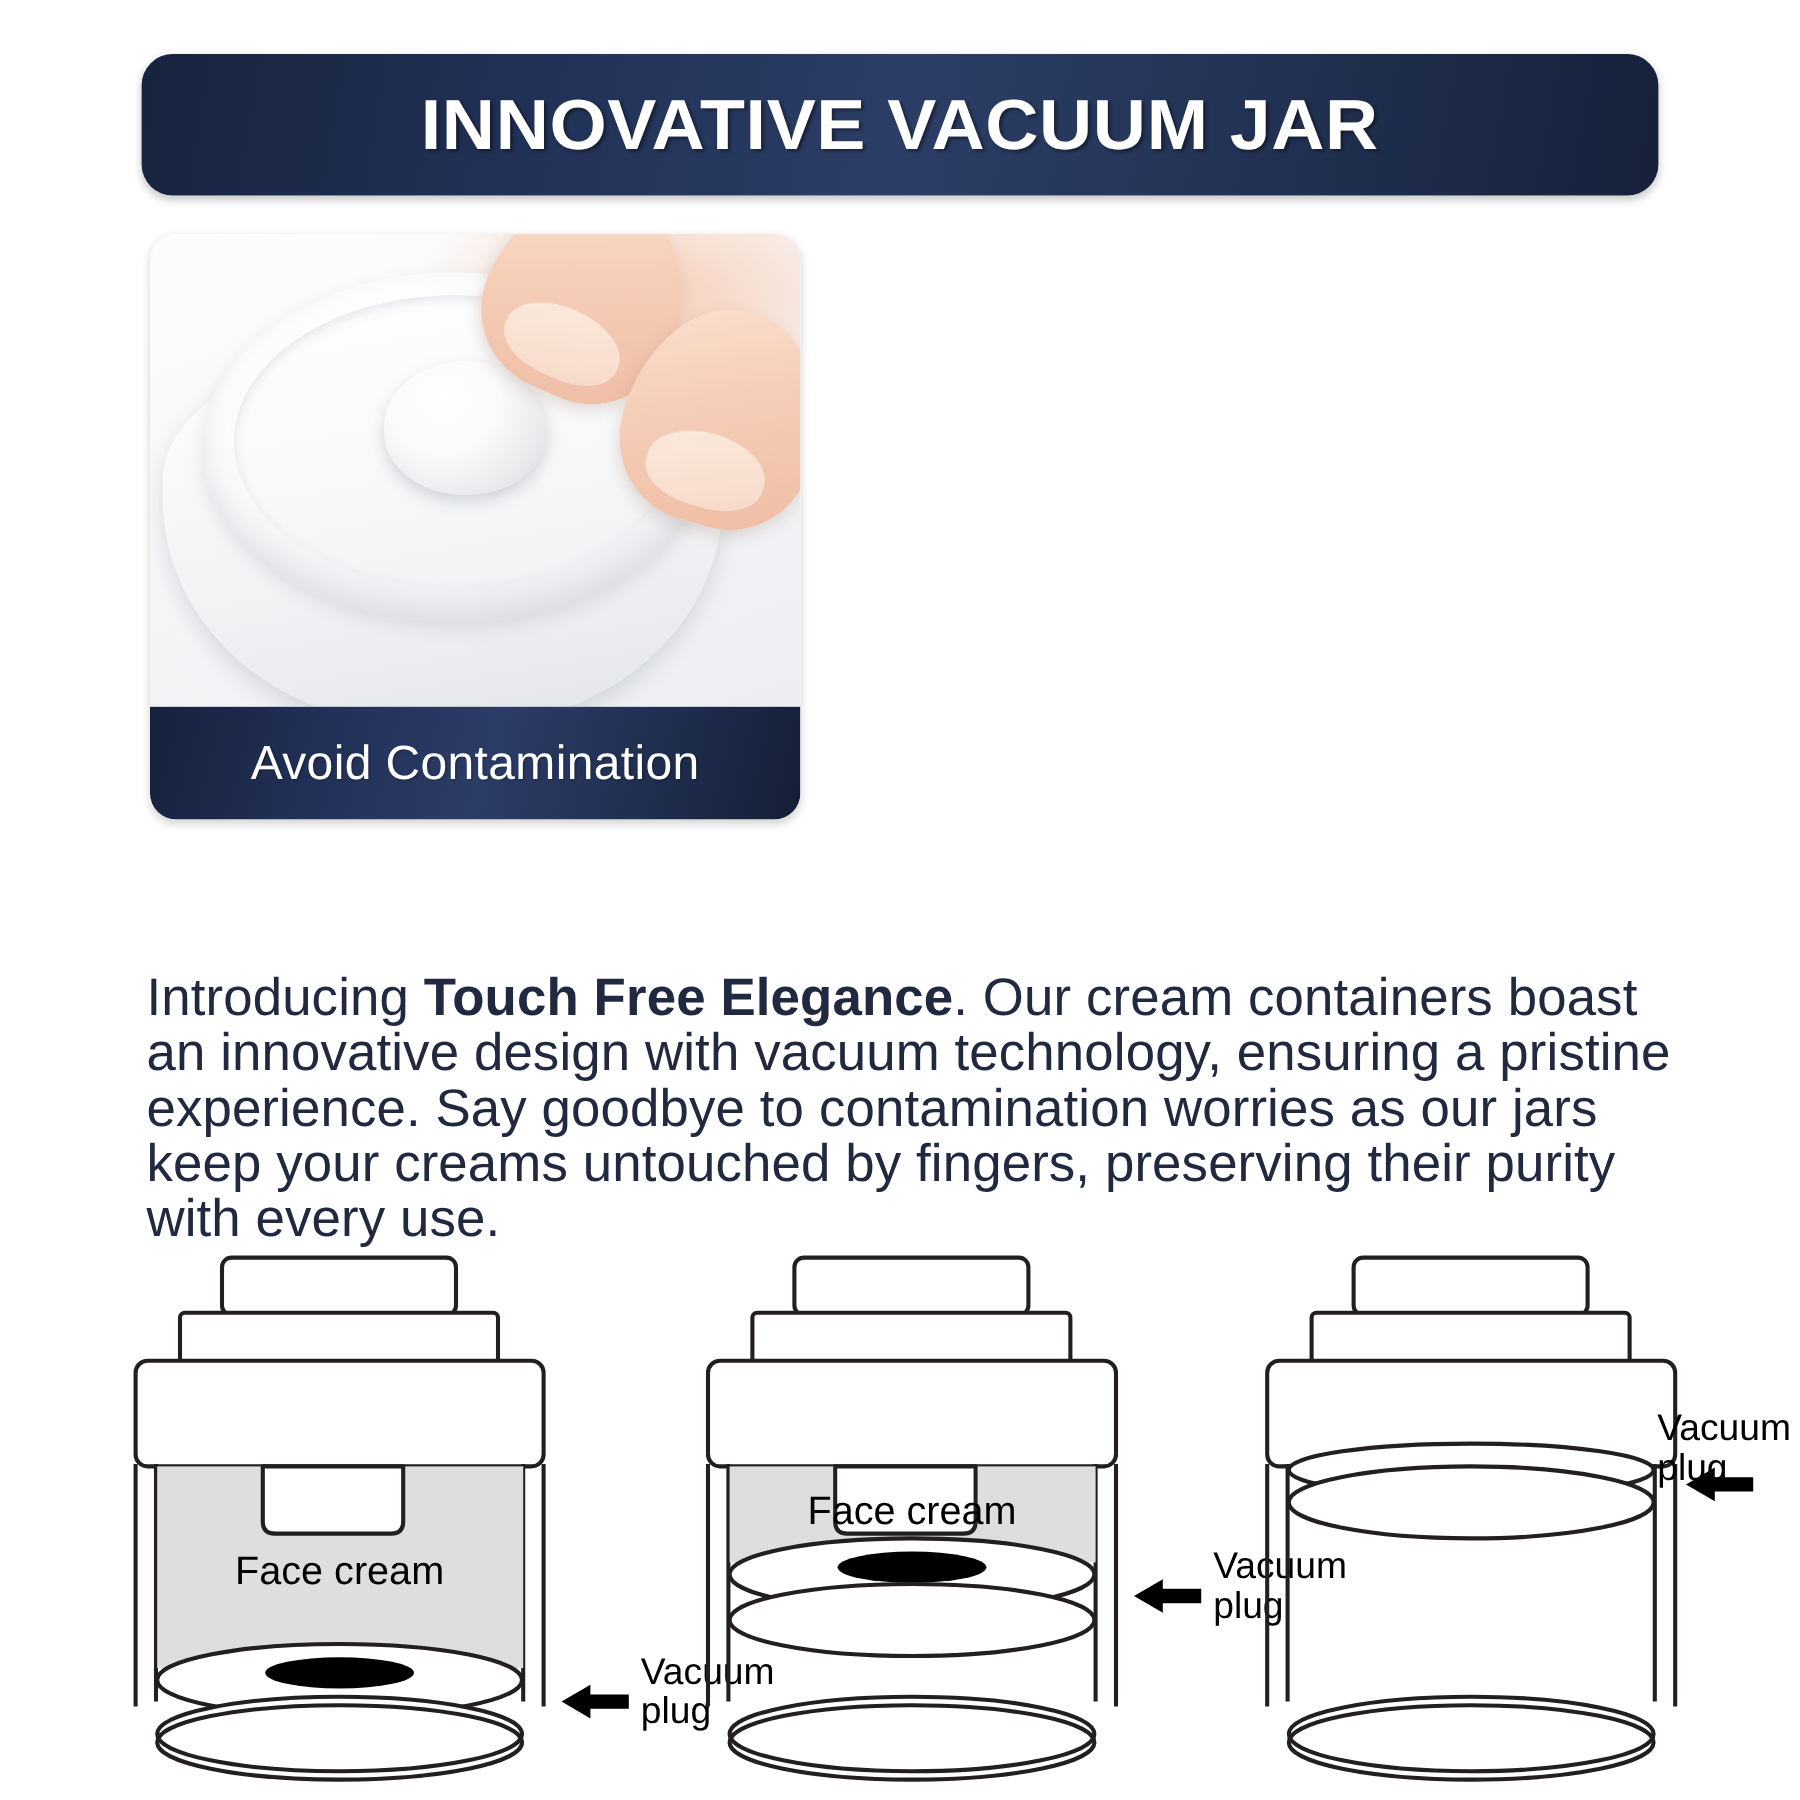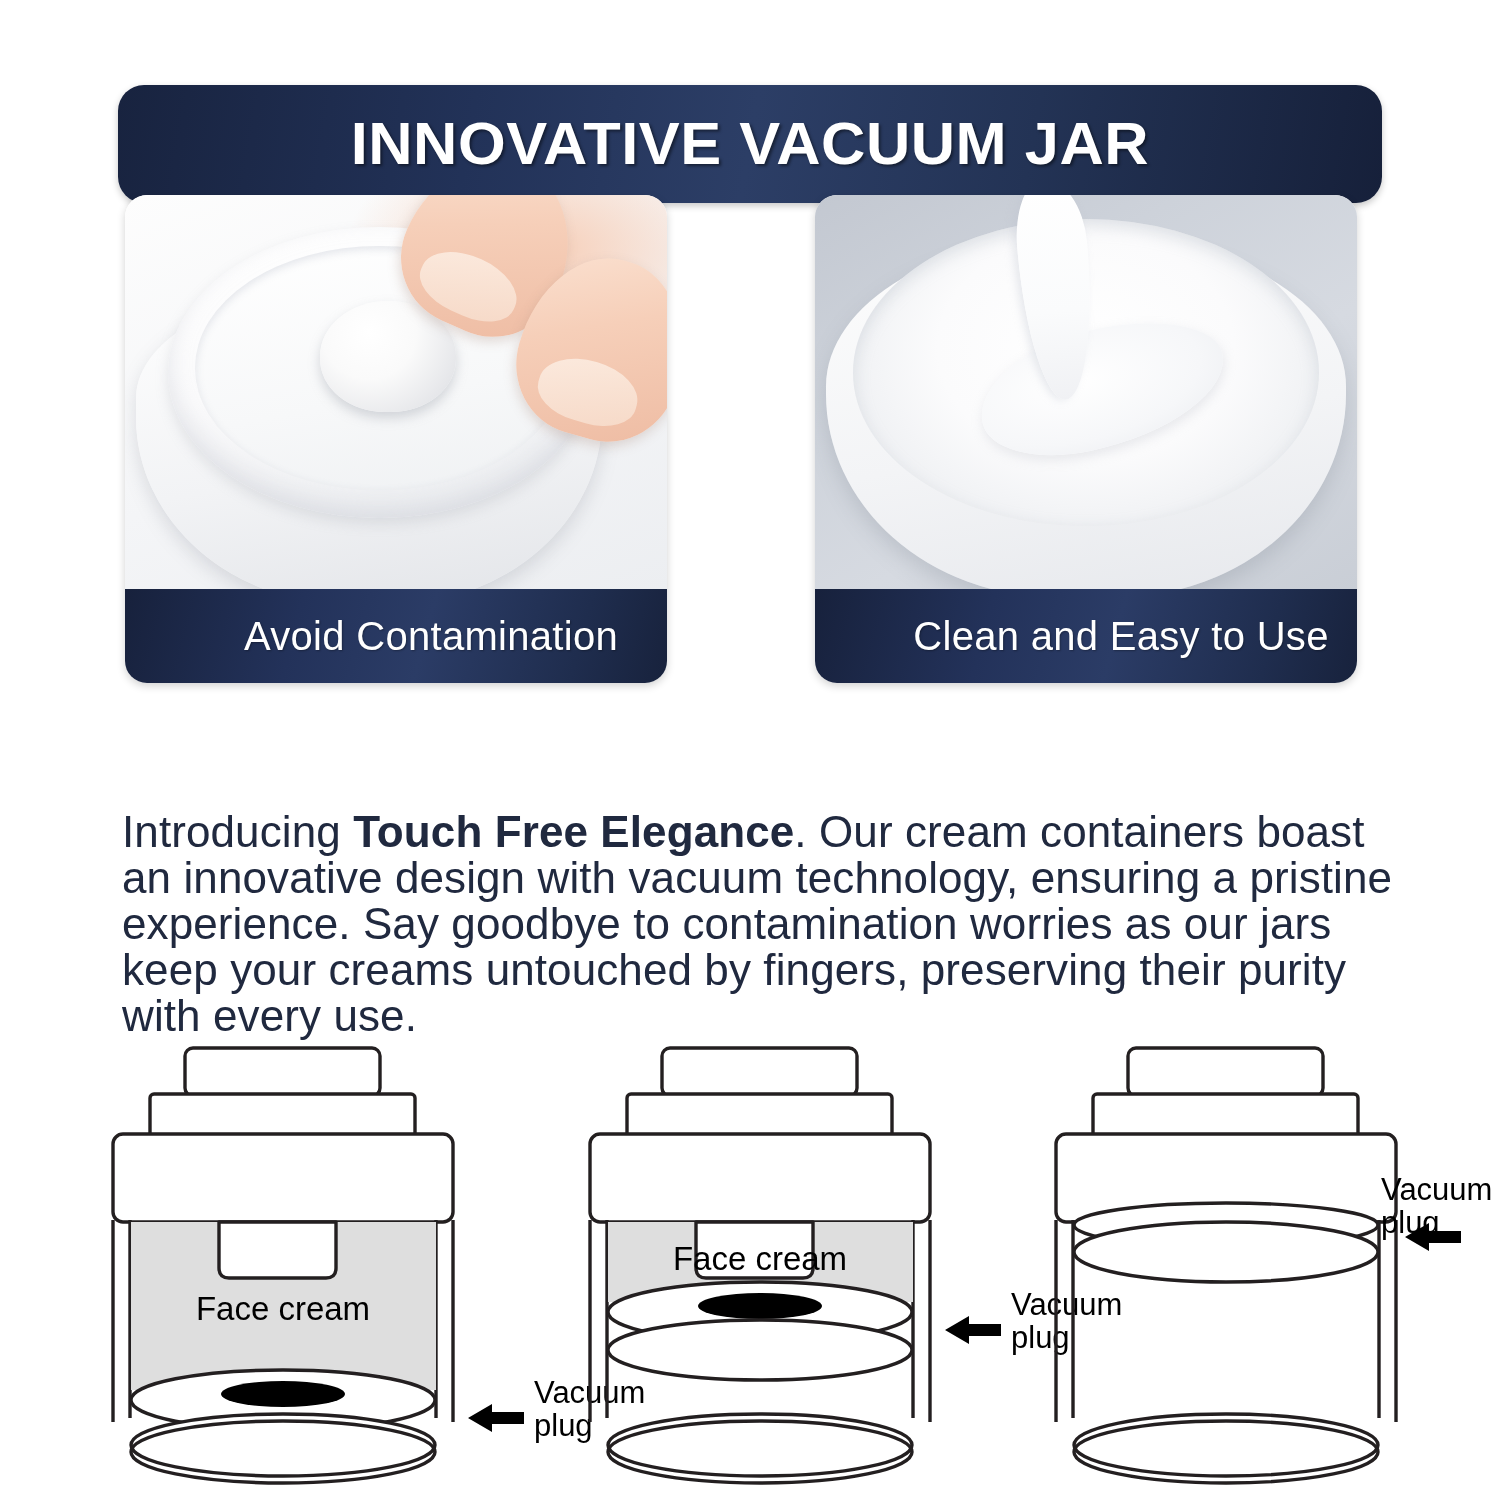--- a/index.html
+++ b/index.html
@@ -21,21 +21,20 @@
     left: 118px;
     top: 45px;
     width: 1264px;
     height: 118px;
     border-radius: 26px;
     background: linear-gradient(100deg, #18233f 0%, #223258 28%, #2c3e66 50%, #233355 72%, #16203a 100%);
     box-shadow: 0 3px 7px rgba(0,0,0,0.22);
     display: flex;
     align-items: center;
     justify-content: center;
-    margin-top: 40px;
   }
   .header-title {
     color: #ffffff;
     font-size: 59px;
     font-weight: bold;
     letter-spacing: 0.5px;
     font-family: "Liberation Sans", sans-serif;
     text-shadow: 2px 2px 3px rgba(0,0,0,0.45);
     white-space: nowrap;
     transform: scaleX(1.04);
@@ -72,21 +71,20 @@
   .card-caption {
     position: absolute;
     left: 0;
     bottom: 0;
     width: 100%;
     height: 94px;
     background: linear-gradient(105deg, #17213c 0%, #23325a 30%, #2b3c66 52%, #1f2d4e 78%, #151e36 100%);
     display: flex;
     align-items: center;
     justify-content: center;
-    padding-left: 35px;
   }
   .card-caption-text {
     color: #ffffff;
     font-size: 40px;
     font-weight: 500;
     letter-spacing: 0.3px;
     white-space: nowrap;
     text-shadow: 1px 1px 2px rgba(0,0,0,0.3);
   }
 
@@ -250,33 +248,20 @@
         <div class="finger finger-2">
           <div class="finger-nail"></div>
         </div>
       </div>
     </div>
     <div class="card-caption">
       <span class="card-caption-text">Avoid Contamination</span>
     </div>
   </div>
 
-  <div class="feature-card card-right">
-    <div class="card-photo">
-      <div class="photo-b">
-        <div class="jar-b-outer"></div>
-        <div class="jar-b-inner"></div>
-        <div class="cream-swirl-2"></div>
-        <div class="cream-swirl"></div>
-      </div>
-    </div>
-    <div class="card-caption">
-      <span class="card-caption-text">Clean and Easy to Use</span>
-    </div>
-  </div>
 
 </div>
 
 <p class="body-copy"><span>Introducing </span><b>Touch Free Elegance</b><span>. Our cream containers boast an innovative design with vacuum technology, ensuring a pristine experience. Say goodbye to contamination worries as our jars keep your creams untouched by fingers, preserving their purity with every use.</span></p>
 
 <div class="diagram-area">
 <svg class="diagram-svg" width="1500" height="470" viewBox="0 0 1500 470" xmlns="http://www.w3.org/2000/svg">
   <defs>
     <style>
       .ln   { fill:none; stroke:#231f20; stroke-width:3.4; stroke-linejoin:round; }

